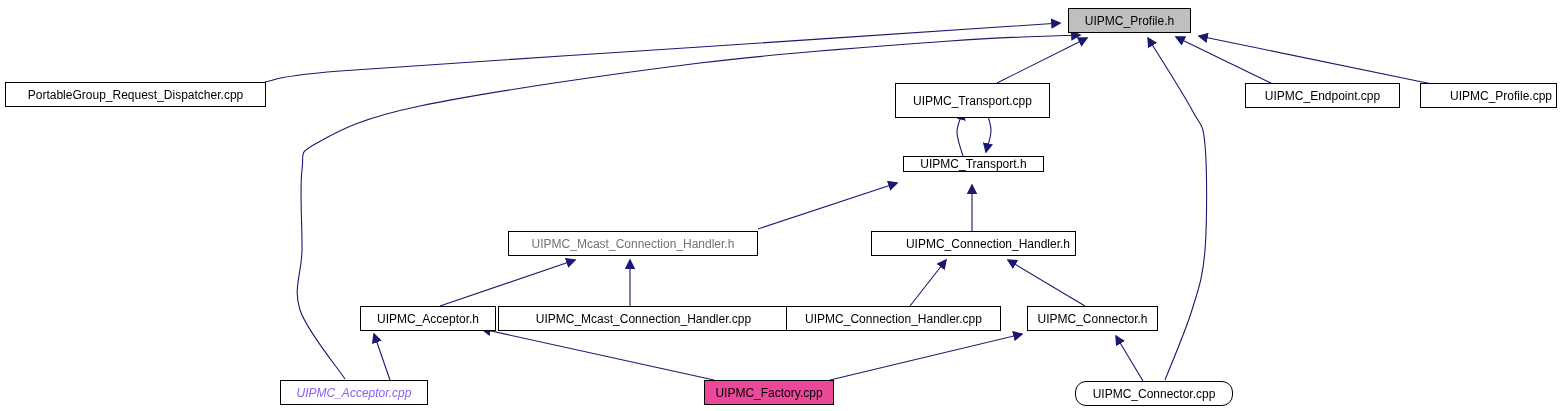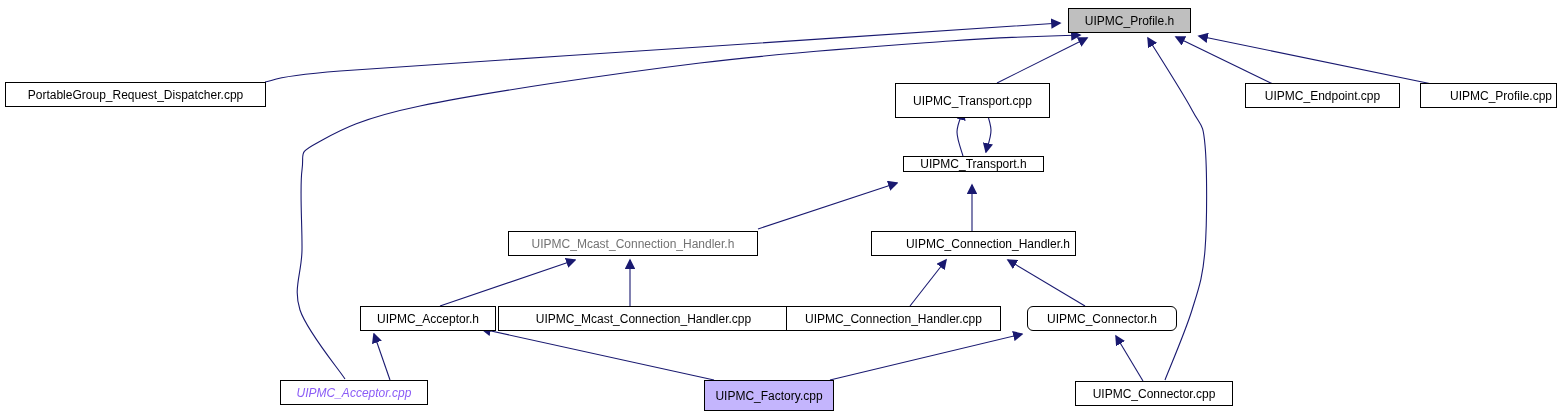--- a/index.html
+++ b/index.html
@@ -63,18 +63,18 @@
       <div class="node" style="left: 5px; top: 82px; width: 261px; height: 25px; border-color: rgb(0, 0, 0); background: rgb(255, 255, 255); color: rgb(0, 0, 0);">PortableGroup_Request_Dispatcher.cpp</div>
       <div class="node" style="left: 895px; top: 83px; width: 155px; height: 35px; border-color: rgb(0, 0, 0); background: rgb(255, 255, 255); color: rgb(0, 0, 0);">UIPMC_Transport.cpp</div>
       <div class="node" style="left: 1245px; top: 83px; width: 155px; height: 25px; border-color: rgb(0, 0, 0); background: rgb(255, 255, 255); color: #000000;">UIPMC_Endpoint.cpp</div>
       <div class="node" style="left: 1420px; top: 83px; width: 137px; height: 25px; border-color: rgb(0, 0, 0); background: rgb(255, 255, 255); color: rgb(0, 0, 0); padding-left: 25px;">UIPMC_Profile.cpp</div>
       <div class="node" style="left: 903px; top: 156px; width: 141px; height: 16px; border-color: rgb(0, 0, 0); background: rgb(255, 255, 255); color: rgb(0, 0, 0);">UIPMC_Transport.h</div>
       <div class="node" style="left: 508px; top: 231px; width: 250px; height: 25px; border-color: rgb(0, 0, 0); background: rgb(255, 255, 255); color: #737373;">UIPMC_Mcast_Connection_Handler.h</div>
       <div class="node" style="left: 871px; top: 231px; width: 205px; height: 25px; border-color: rgb(0, 0, 0); background: rgb(255, 255, 255); color: rgb(0, 0, 0); padding-left: 29px;">UIPMC_Connection_Handler.h</div>
       <div class="node" style="left: 340px; top: 306px; width: 136px; height: 25px; border-color: rgb(0, 0, 0); background: rgb(255, 255, 255); color: rgb(0, 0, 0); margin-left: 20px;">UIPMC_Acceptor.h</div>
       <div class="node" style="left: 498px; top: 306px; width: 291px; height: 25px; border-color: rgb(0, 0, 0); background: rgb(255, 255, 255); color: rgb(0, 0, 0);">UIPMC_Mcast_Connection_Handler.cpp</div>
       <div class="node" style="left: 786px; top: 306px; width: 215px; height: 25px; border-color: rgb(0, 0, 0); background: rgb(255, 255, 255); color: rgb(0, 0, 0); text-align: center;">UIPMC_Connection_Handler.cpp</div>
-      <div class="node" style="left: 1027px; top: 306px; width: 150px; height: 25px; border-color: rgb(0, 0, 0); background: rgb(255, 255, 255); color: rgb(0, 0, 0); border-radius: 6px;">UIPMC_Connector.h</div>
+      <div class="node" style="left: 1027px; top: 306px; width: 131px; height: 25px; border-color: rgb(0, 0, 0); background: rgb(255, 255, 255); color: rgb(0, 0, 0);">UIPMC_Connector.h</div>
       <div class="node" style="left: 280px; top: 380px; width: 148px; height: 25px; border-color: rgb(0, 0, 0); background: rgb(255, 255, 255); color: #8b5cf6; font-style: italic;">UIPMC_Acceptor.cpp</div>
-      <div class="node" style="left: 704px; top: 380px; width: 130px; height: 31px; border-color: rgb(0, 0, 0); background: #c4b5fd; color: rgb(0, 0, 0);">UIPMC_Factory.cpp</div>
-      <div class="node" style="left: 1075px; top: 381px; width: 158px; height: 25px; border-color: rgb(0, 0, 0); background: rgb(255, 255, 255); color: rgb(0, 0, 0);">UIPMC_Connector.cpp</div>
+      <div class="node" style="left: 704px; top: 380px; width: 130px; height: 25px; border-color: rgb(0, 0, 0); background: #ec4899; color: rgb(0, 0, 0);">UIPMC_Factory.cpp</div>
+      <div class="node" style="left: 1075px; top: 381px; width: 158px; height: 25px; border-color: rgb(0, 0, 0); background: rgb(255, 255, 255); color: rgb(0, 0, 0); border-radius: 11px;">UIPMC_Connector.cpp</div>
     </div>
 </div>
 
 </body></html>

